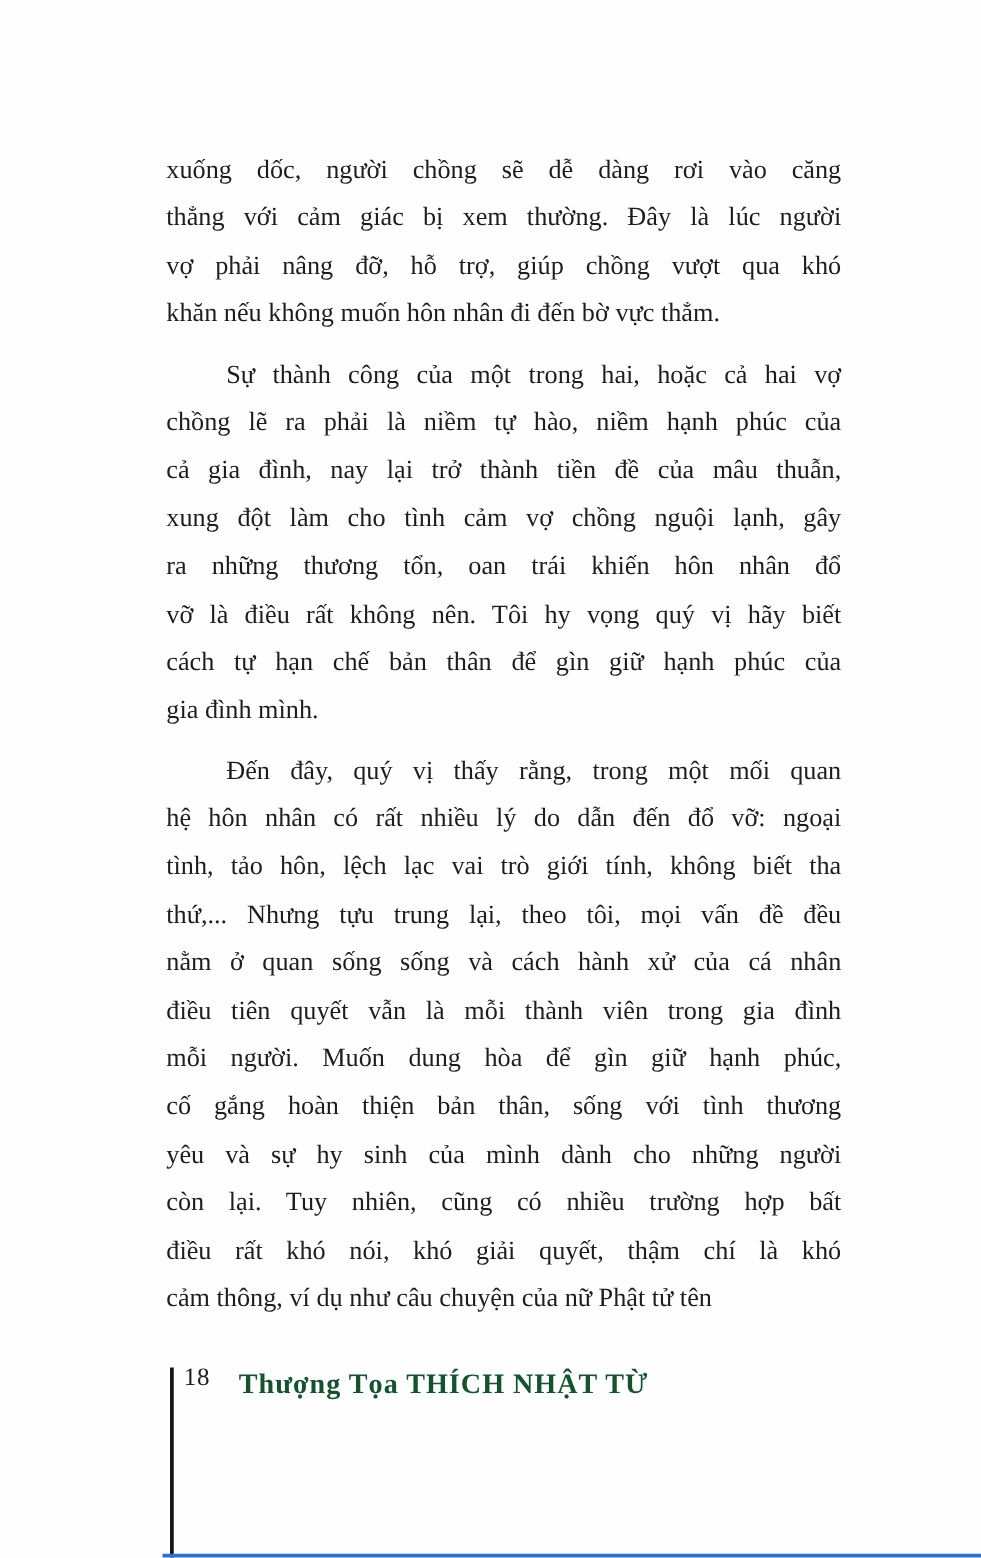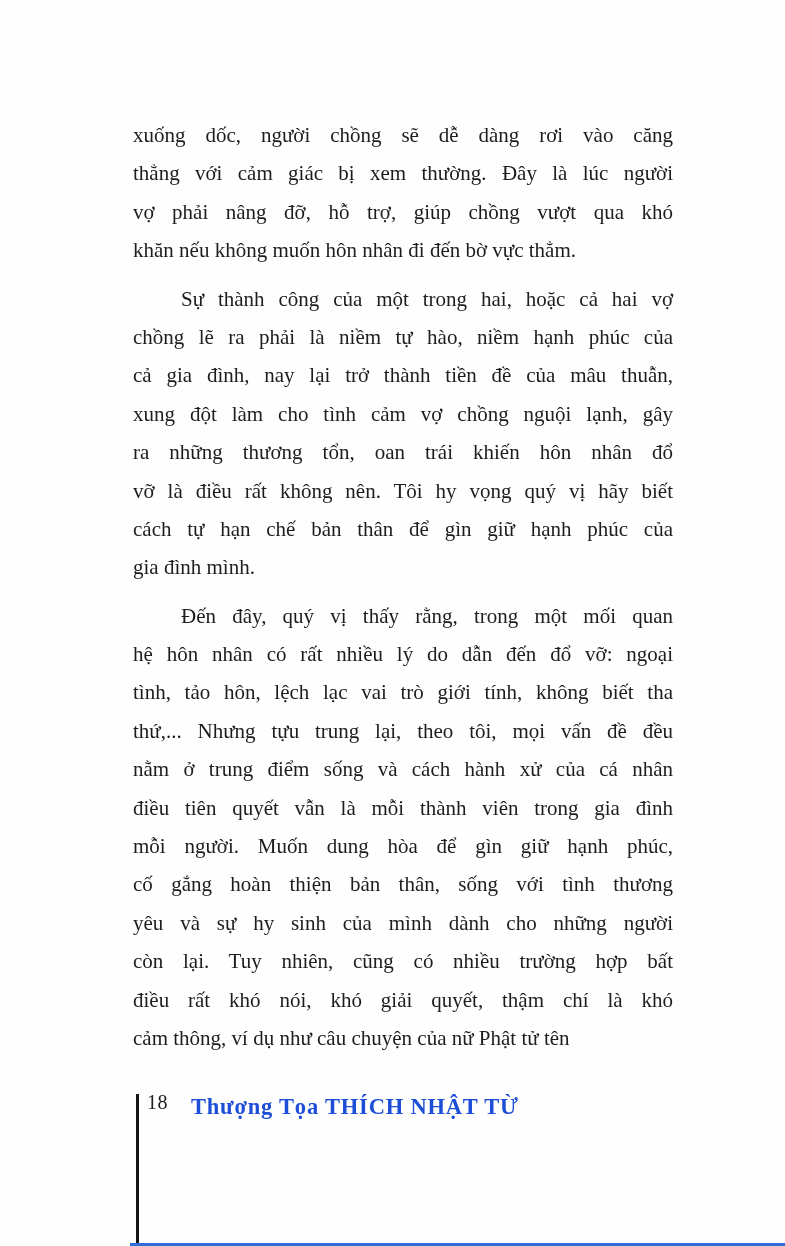--- a/index.html
+++ b/index.html
@@ -66,21 +66,21 @@
     font-size: 20px;
     color: #1d1d1d;
     letter-spacing: 0.5px;
   }
   .footer-title {
     position: absolute;
     left: 191px;
     top: 6px;
     font-size: 22.5px;
     font-weight: 700;
-    color: #1d4ed8;
+    color: #14532d;
     letter-spacing: 0.8px;
   }
   .bottom-accent-line {
     position: absolute;
     left: 130px;
     top: 1243px;
     width: 655px;
     height: 3px;
   }
 </style>
@@ -105,21 +105,21 @@
         <div class="line">ra những thương tổn, oan trái khiến hôn nhân đổ</div>
         <div class="line">vỡ là điều rất không nên. Tôi hy vọng quý vị hãy biết</div>
         <div class="line">cách tự hạn chế bản thân để gìn giữ hạnh phúc của</div>
         <div class="line last">gia đình mình.</div>
       </div>
       <div class="paragraph">
         <div class="line first-indent">Đến đây, quý vị thấy rằng, trong một mối quan</div>
         <div class="line">hệ hôn nhân có rất nhiều lý do dẫn đến đổ vỡ: ngoại</div>
         <div class="line">tình, tảo hôn, lệch lạc vai trò giới tính, không biết tha</div>
         <div class="line">thứ,... Nhưng tựu trung lại, theo tôi, mọi vấn đề đều</div>
-        <div class="line">nằm ở trung điểm sống và cách hành xử của cá nhân</div>
+        <div class="line">nằm ở quan sống sống và cách hành xử của cá nhân</div>
         <div class="line">điều tiên quyết vẫn là mỗi thành viên trong gia đình</div>
         <div class="line">mỗi người. Muốn dung hòa để gìn giữ hạnh phúc,</div>
         <div class="line">cố gắng hoàn thiện bản thân, sống với tình thương</div>
         <div class="line">yêu và sự hy sinh của mình dành cho những người</div>
         <div class="line">còn lại. Tuy nhiên, cũng có nhiều trường hợp bất</div>
         <div class="line">điều rất khó nói, khó giải quyết, thậm chí là khó</div>
         <div class="line last">cảm thông, ví dụ như câu chuyện của nữ Phật tử tên</div>
       </div>
     </div>
 

